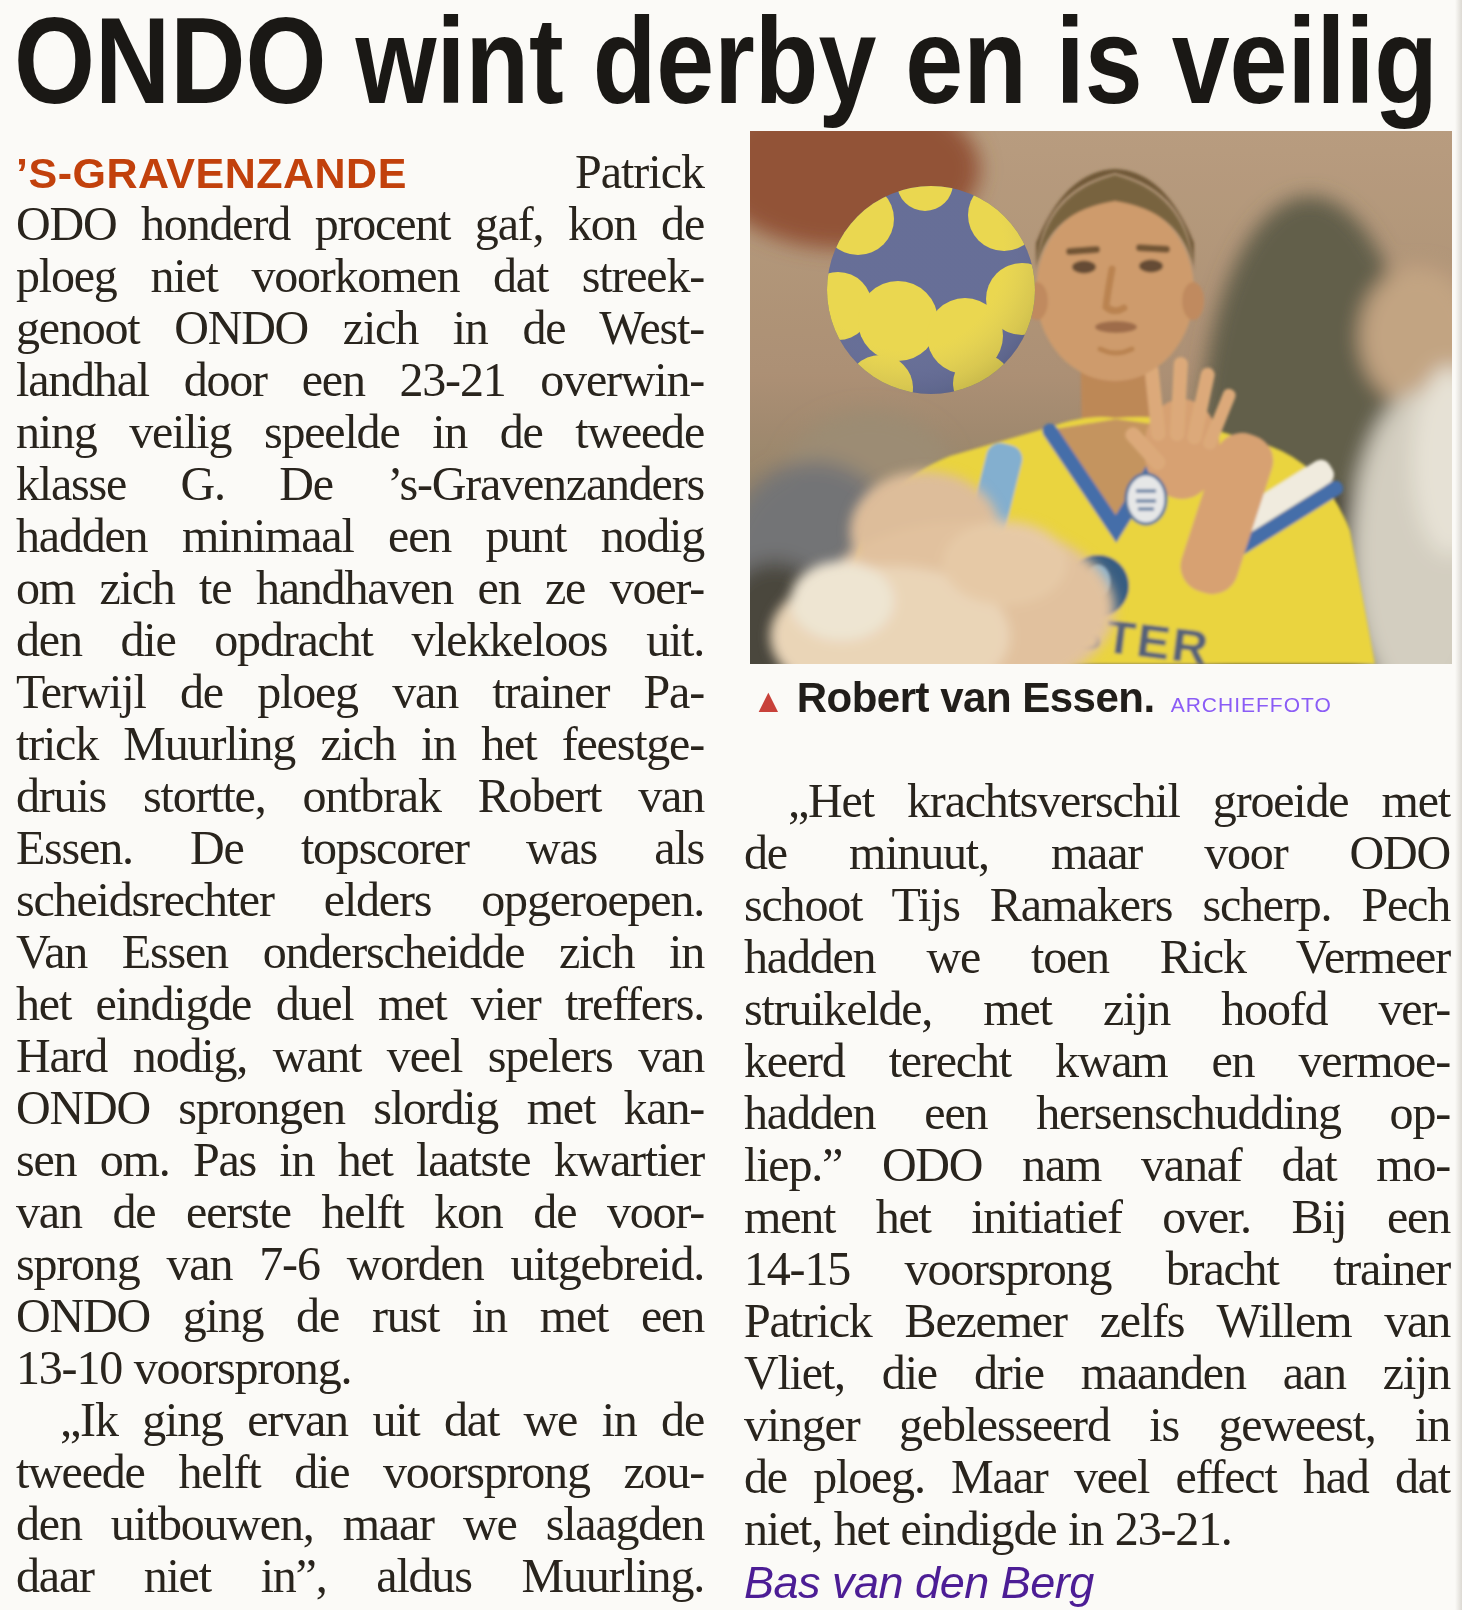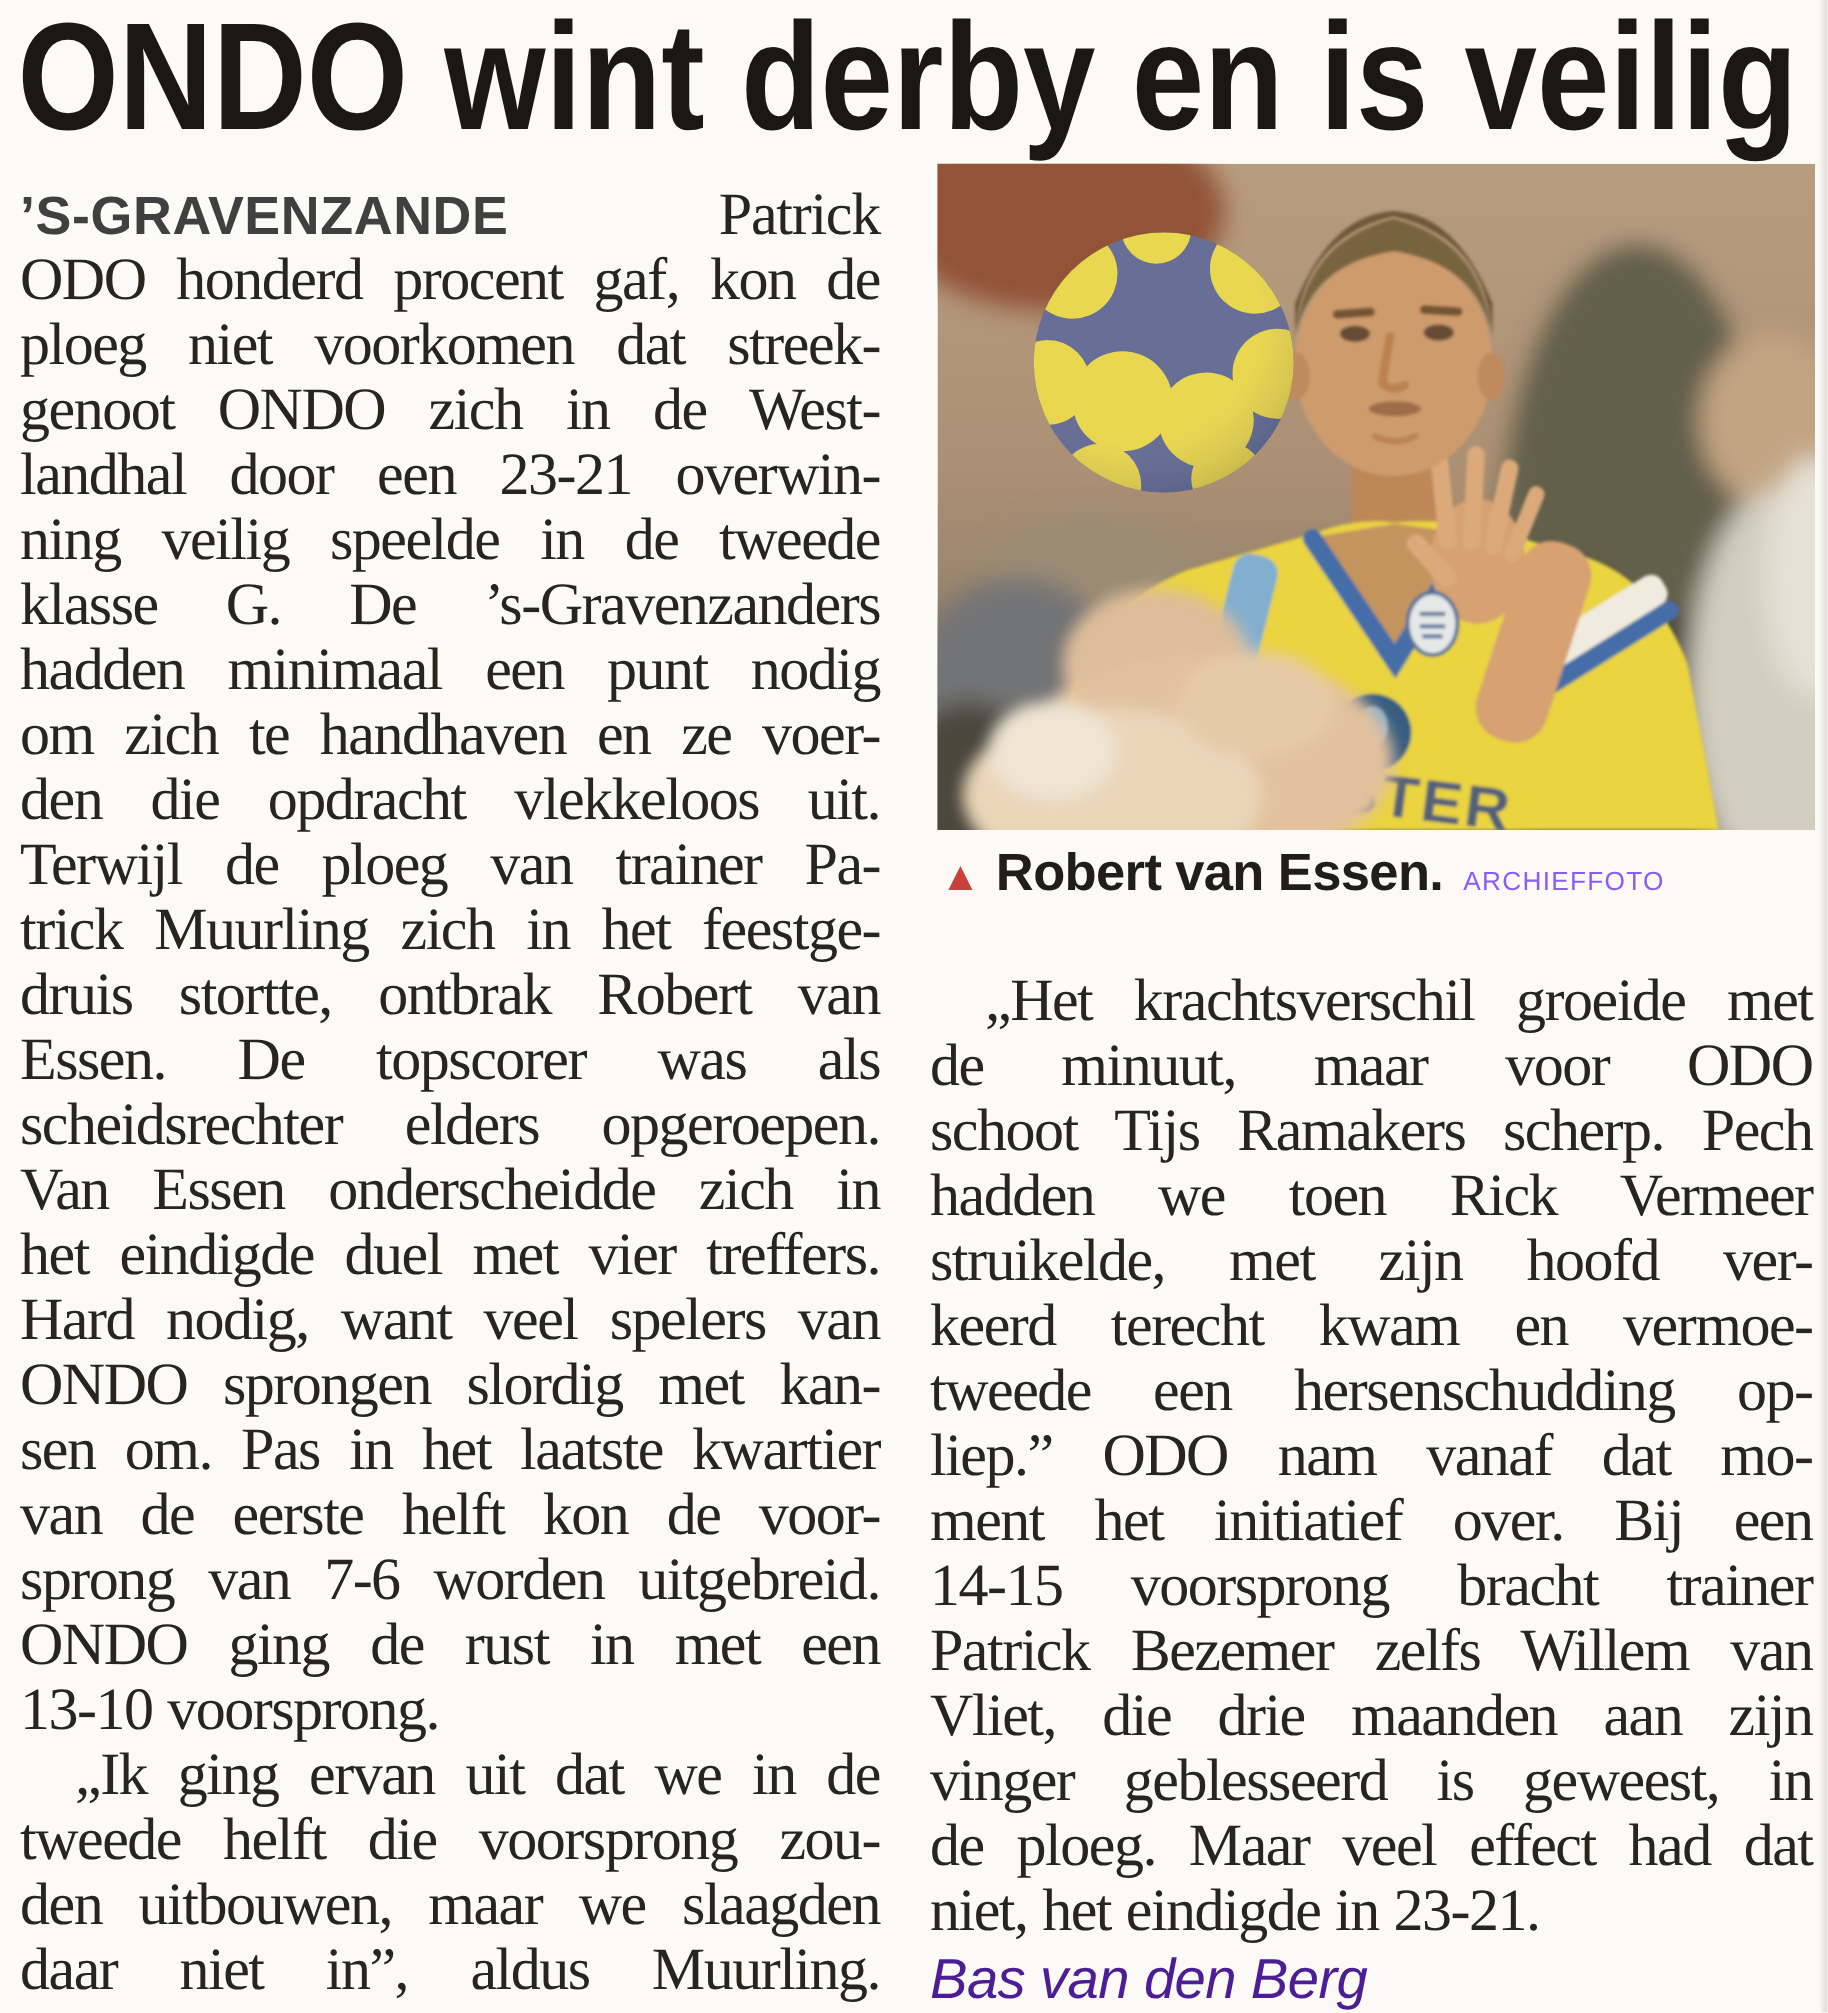--- a/index.html
+++ b/index.html
@@ -21,21 +21,21 @@
     letter-spacing:-1.2px; word-spacing:1px;
     text-align:justify; text-align-last:justify;
     white-space:normal; overflow:visible;
   }
   .nj  { text-align-last:left; }
   .ind { text-indent:44px; }
   
   .kickrow { display:flex; justify-content:space-between; align-items:baseline;
     height:52px; line-height:52px; }
   .kicker { font-family:"Liberation Sans", sans-serif; font-weight:bold;
-    font-size:43px; color:#404040; letter-spacing:0.5px; }
+    font-size:43px; color:#c2410c; letter-spacing:0.5px; }
   .kickword { font-size:48px; letter-spacing:-1px; color:#29241d; }
   
   #photo { position:absolute; left:750px; top:131px; width:702px; height:533px; }
   #photo svg { display:block; width:702px; height:533px; }
   
   #caption { position:absolute; left:752px; top:674px; width:706px; height:50px;
     font-family:"Liberation Sans", sans-serif; white-space:nowrap; }
   .cap-tri   { color:#c8413a; font-size:33px; margin-right:12px; }
   .cap-name  { font-weight:bold; font-size:42px; color:#211e1a; letter-spacing:-0.5px; margin-right:16px; }
   .cap-credit{ font-size:21px; color:#8b5cf6; letter-spacing:1px; }
@@ -217,21 +217,21 @@
   <span class="cap-tri">▲</span><span class="cap-name">Robert van Essen.</span><span class="cap-credit">ARCHIEFFOTO</span>
 </div>
 
 <div id="rightcol" class="col">
   <div class="l ind">„Het krachtsverschil groeide met</div>
   <div class="l">de minuut, maar voor ODO</div>
   <div class="l">schoot Tijs Ramakers scherp. Pech</div>
   <div class="l">hadden we toen Rick Vermeer</div>
   <div class="l">struikelde, met zijn hoofd ver-</div>
   <div class="l">keerd terecht kwam en vermoe-</div>
-  <div class="l">tweede een hersenschudding op-</div>
+  <div class="l">hadden een hersenschudding op-</div>
   <div class="l">liep.” ODO nam vanaf dat mo-</div>
   <div class="l">ment het initiatief over. Bij een</div>
   <div class="l">14-15 voorsprong bracht trainer</div>
   <div class="l">Patrick Bezemer zelfs Willem van</div>
   <div class="l">Vliet, die drie maanden aan zijn</div>
   <div class="l">vinger geblesseerd is geweest, in</div>
   <div class="l">de ploeg. Maar veel effect had dat</div>
   <div class="l nj">niet, het eindigde in 23-21.</div>
   <div class="byline">Bas van den Berg</div>
 </div>

